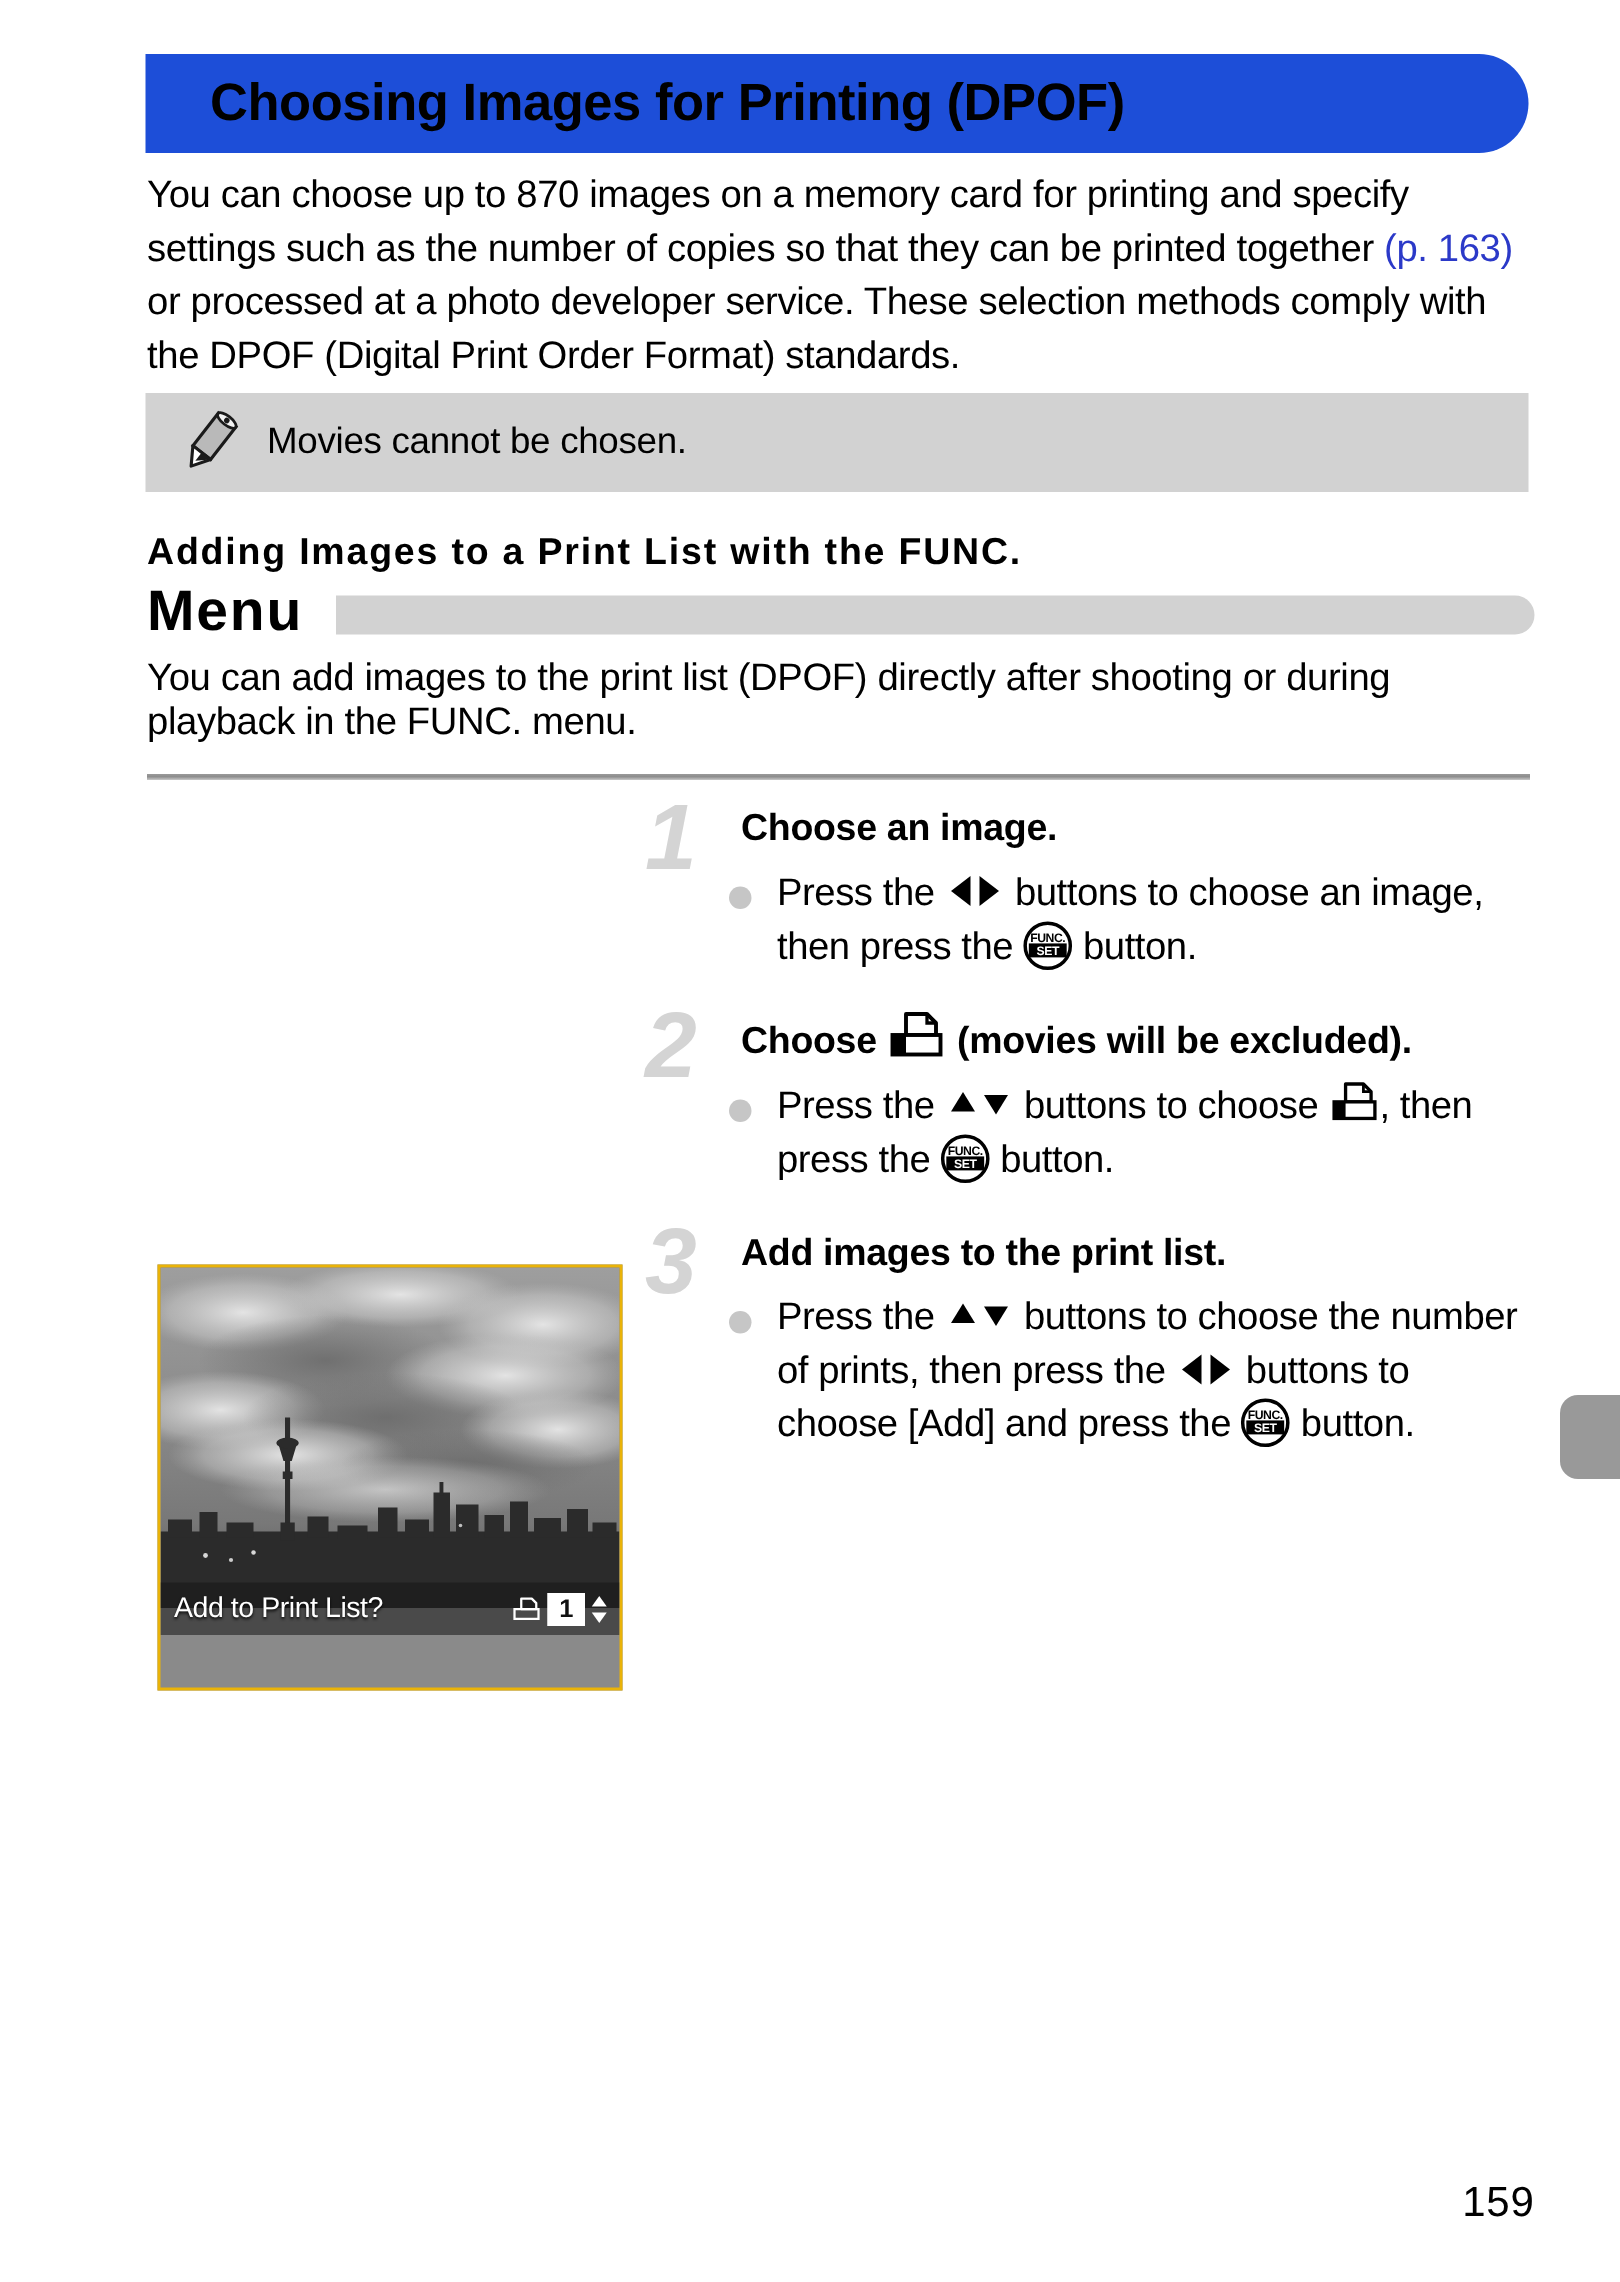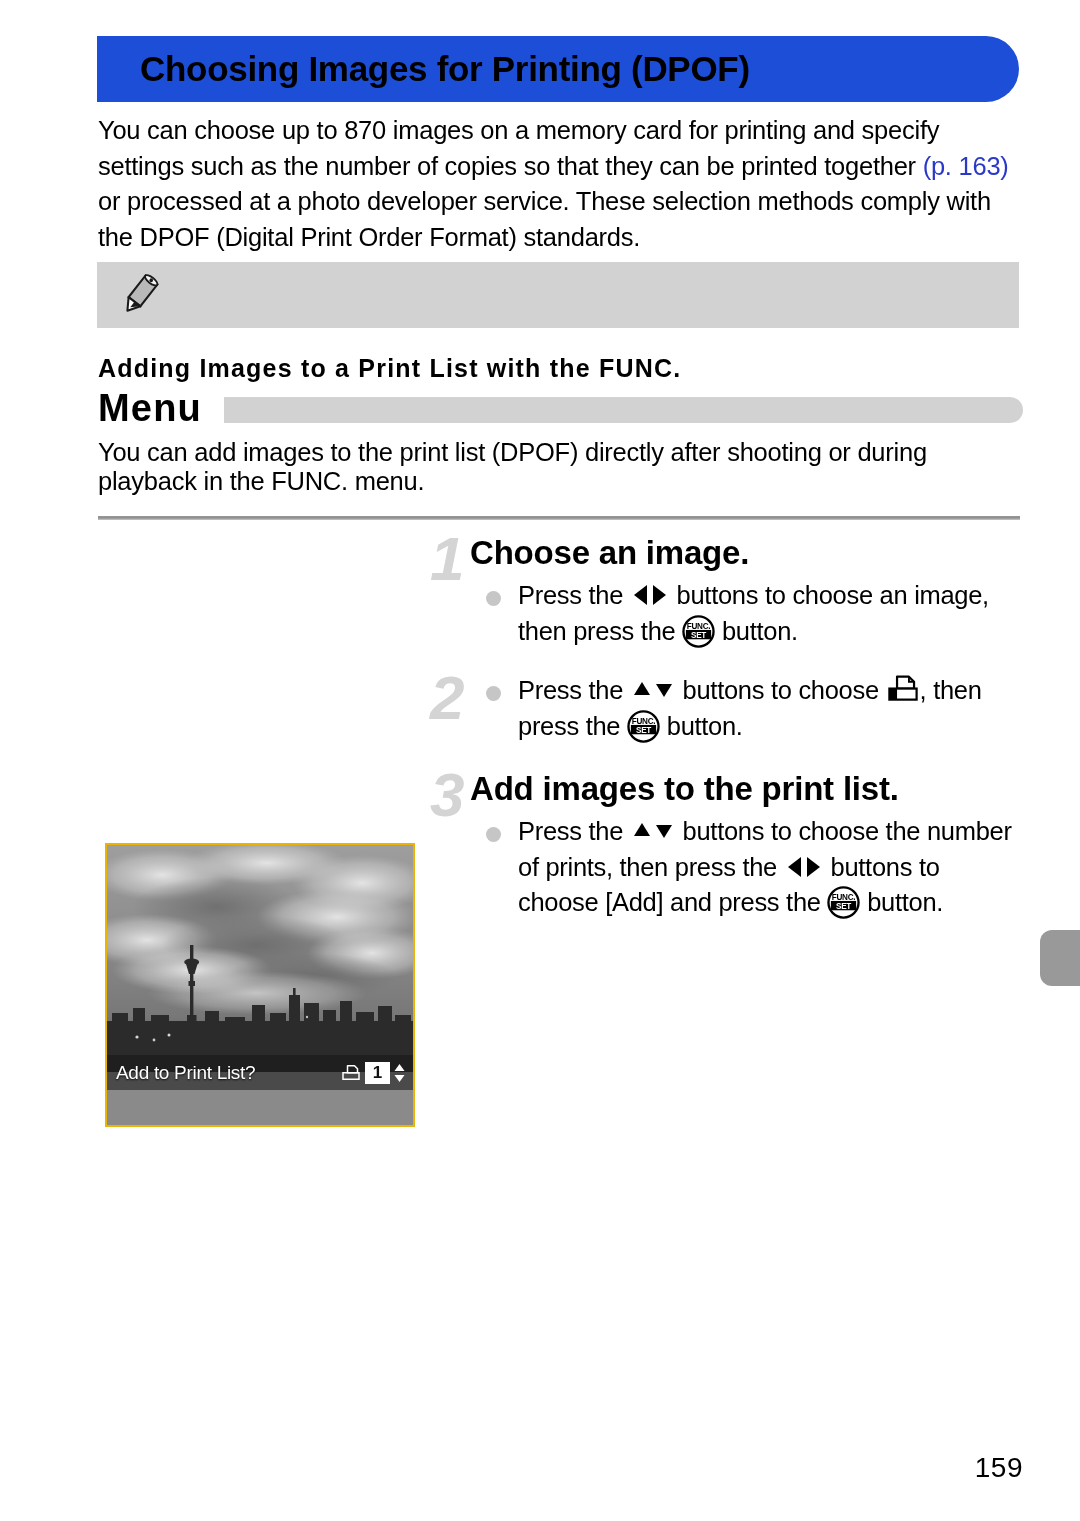--- a/index.html
+++ b/index.html
@@ -81,21 +81,21 @@
   
   .steps{ position:absolute; left:430px; top:534px; width:596px; }
   .step{ position:relative; margin-bottom:6px; }
   .step-num{
     position:absolute; left:0; top:-6px;
     font-size:62px; font-weight:bold; font-style:italic;
     color:#d4d4d4; line-height:1; width:46px; text-align:left;
     user-select:none;
   }
   .step-title{
-    margin-left:40px; font-size:33px; font-weight:bold;
+    margin-left:64px; font-size:25px; font-weight:bold;
     line-height:37px; letter-spacing:-0.2px;
   }
   .step-body{
     margin-left:56px; margin-top:7px; position:relative;
     padding-left:32px;
     font-size:25.5px; line-height:35.5px; letter-spacing:-0.3px;
   }
   .bullet{
     position:absolute; left:0; top:13px;
     width:15px; height:15px; border-radius:50%;
@@ -164,20 +164,21 @@
 <div class="note-box">
   <svg class="pencil-icon" viewBox="0 0 40 40">
     <g transform="rotate(38 20 20)">
       <rect x="14" y="3" width="13" height="24" fill="#b9b9b9" stroke="#1a1a1a" stroke-width="1.8"></rect>
       <ellipse cx="20.5" cy="3.4" rx="6.5" ry="2.6" fill="#f2f2f2" stroke="#1a1a1a" stroke-width="1.6"></ellipse>
       <circle cx="20.5" cy="3.4" r="1.6" fill="#1a1a1a"></circle>
       <path d="M14 27 L27 27 L20.5 37 Z" fill="#ffffff" stroke="#1a1a1a" stroke-width="1.8" stroke-linejoin="round"></path>
       <path d="M20.5 33 L27 27 L20.5 27 Z" fill="#1a1a1a"></path>
     </g>
   </svg>
+  <div class="note-text">Movies cannot be chosen.</div>
 </div>
 
 <div class="section-head">
   <div class="line1">Adding Images to a Print List with the FUNC.</div>
   <div class="line2">
     <span class="word">Menu</span>
     <span class="bar"></span>
   </div>
 </div>
 
@@ -202,20 +203,28 @@
           <circle cx="17" cy="17" r="15.5" fill="#fff" stroke="#000" stroke-width="2.4"></circle>
           <rect x="4" y="15.4" width="26" height="9.6" fill="#000"></rect>
           <text x="17" y="14.2" font-family="Liberation Sans, sans-serif" font-size="8.4" font-weight="bold" text-anchor="middle" fill="#000">FUNC.</text>
           <text x="17" y="23.2" font-family="Liberation Sans, sans-serif" font-size="8.4" font-weight="bold" text-anchor="middle" fill="#fff">SET</text>
         </svg><span> button.</span>
     </div>
   </div>
 
   <div class="step" style="margin-top:24px; margin-bottom:14px;">
     <div class="step-num">2</div>
+    <div class="step-title">
+      <span>Choose </span><svg class="ic ic-dpof-title" viewBox="0 0 40 35">
+          <path d="M13 3 L27 3 L33 9 L33 17 L13 17 Z" fill="#fff" stroke="#000" stroke-width="2.6" stroke-linejoin="round"></path>
+          <path d="M27 3 L27 9 L33 9" fill="none" stroke="#000" stroke-width="2.2"></path>
+          <rect x="4" y="17" width="32" height="13" fill="#fff" stroke="#000" stroke-width="2.6"></rect>
+          <rect x="4" y="17" width="9" height="13" fill="#000"></rect>
+        </svg><span> (movies will be excluded).</span>
+    </div>
     <div class="step-body">
       <span class="bullet"></span><span>Press the </span><svg class="ic ic-ud" viewBox="0 0 46 23">
           <polygon points="4,17 20,17 12,4" fill="#000"></polygon>
           <polygon points="26,6 42,6 34,19" fill="#000"></polygon>
         </svg><span> buttons to choose </span><svg class="ic ic-dpof" viewBox="0 0 40 35">
           <path d="M13 3 L27 3 L33 9 L33 17 L13 17 Z" fill="#fff" stroke="#000" stroke-width="2.6" stroke-linejoin="round"></path>
           <path d="M27 3 L27 9 L33 9" fill="none" stroke="#000" stroke-width="2.2"></path>
           <rect x="4" y="17" width="32" height="13" fill="#fff" stroke="#000" stroke-width="2.6"></rect>
           <rect x="4" y="17" width="9" height="13" fill="#000"></rect>
         </svg><span>, then press the </span><svg class="ic ic-func" viewBox="0 0 34 34">

